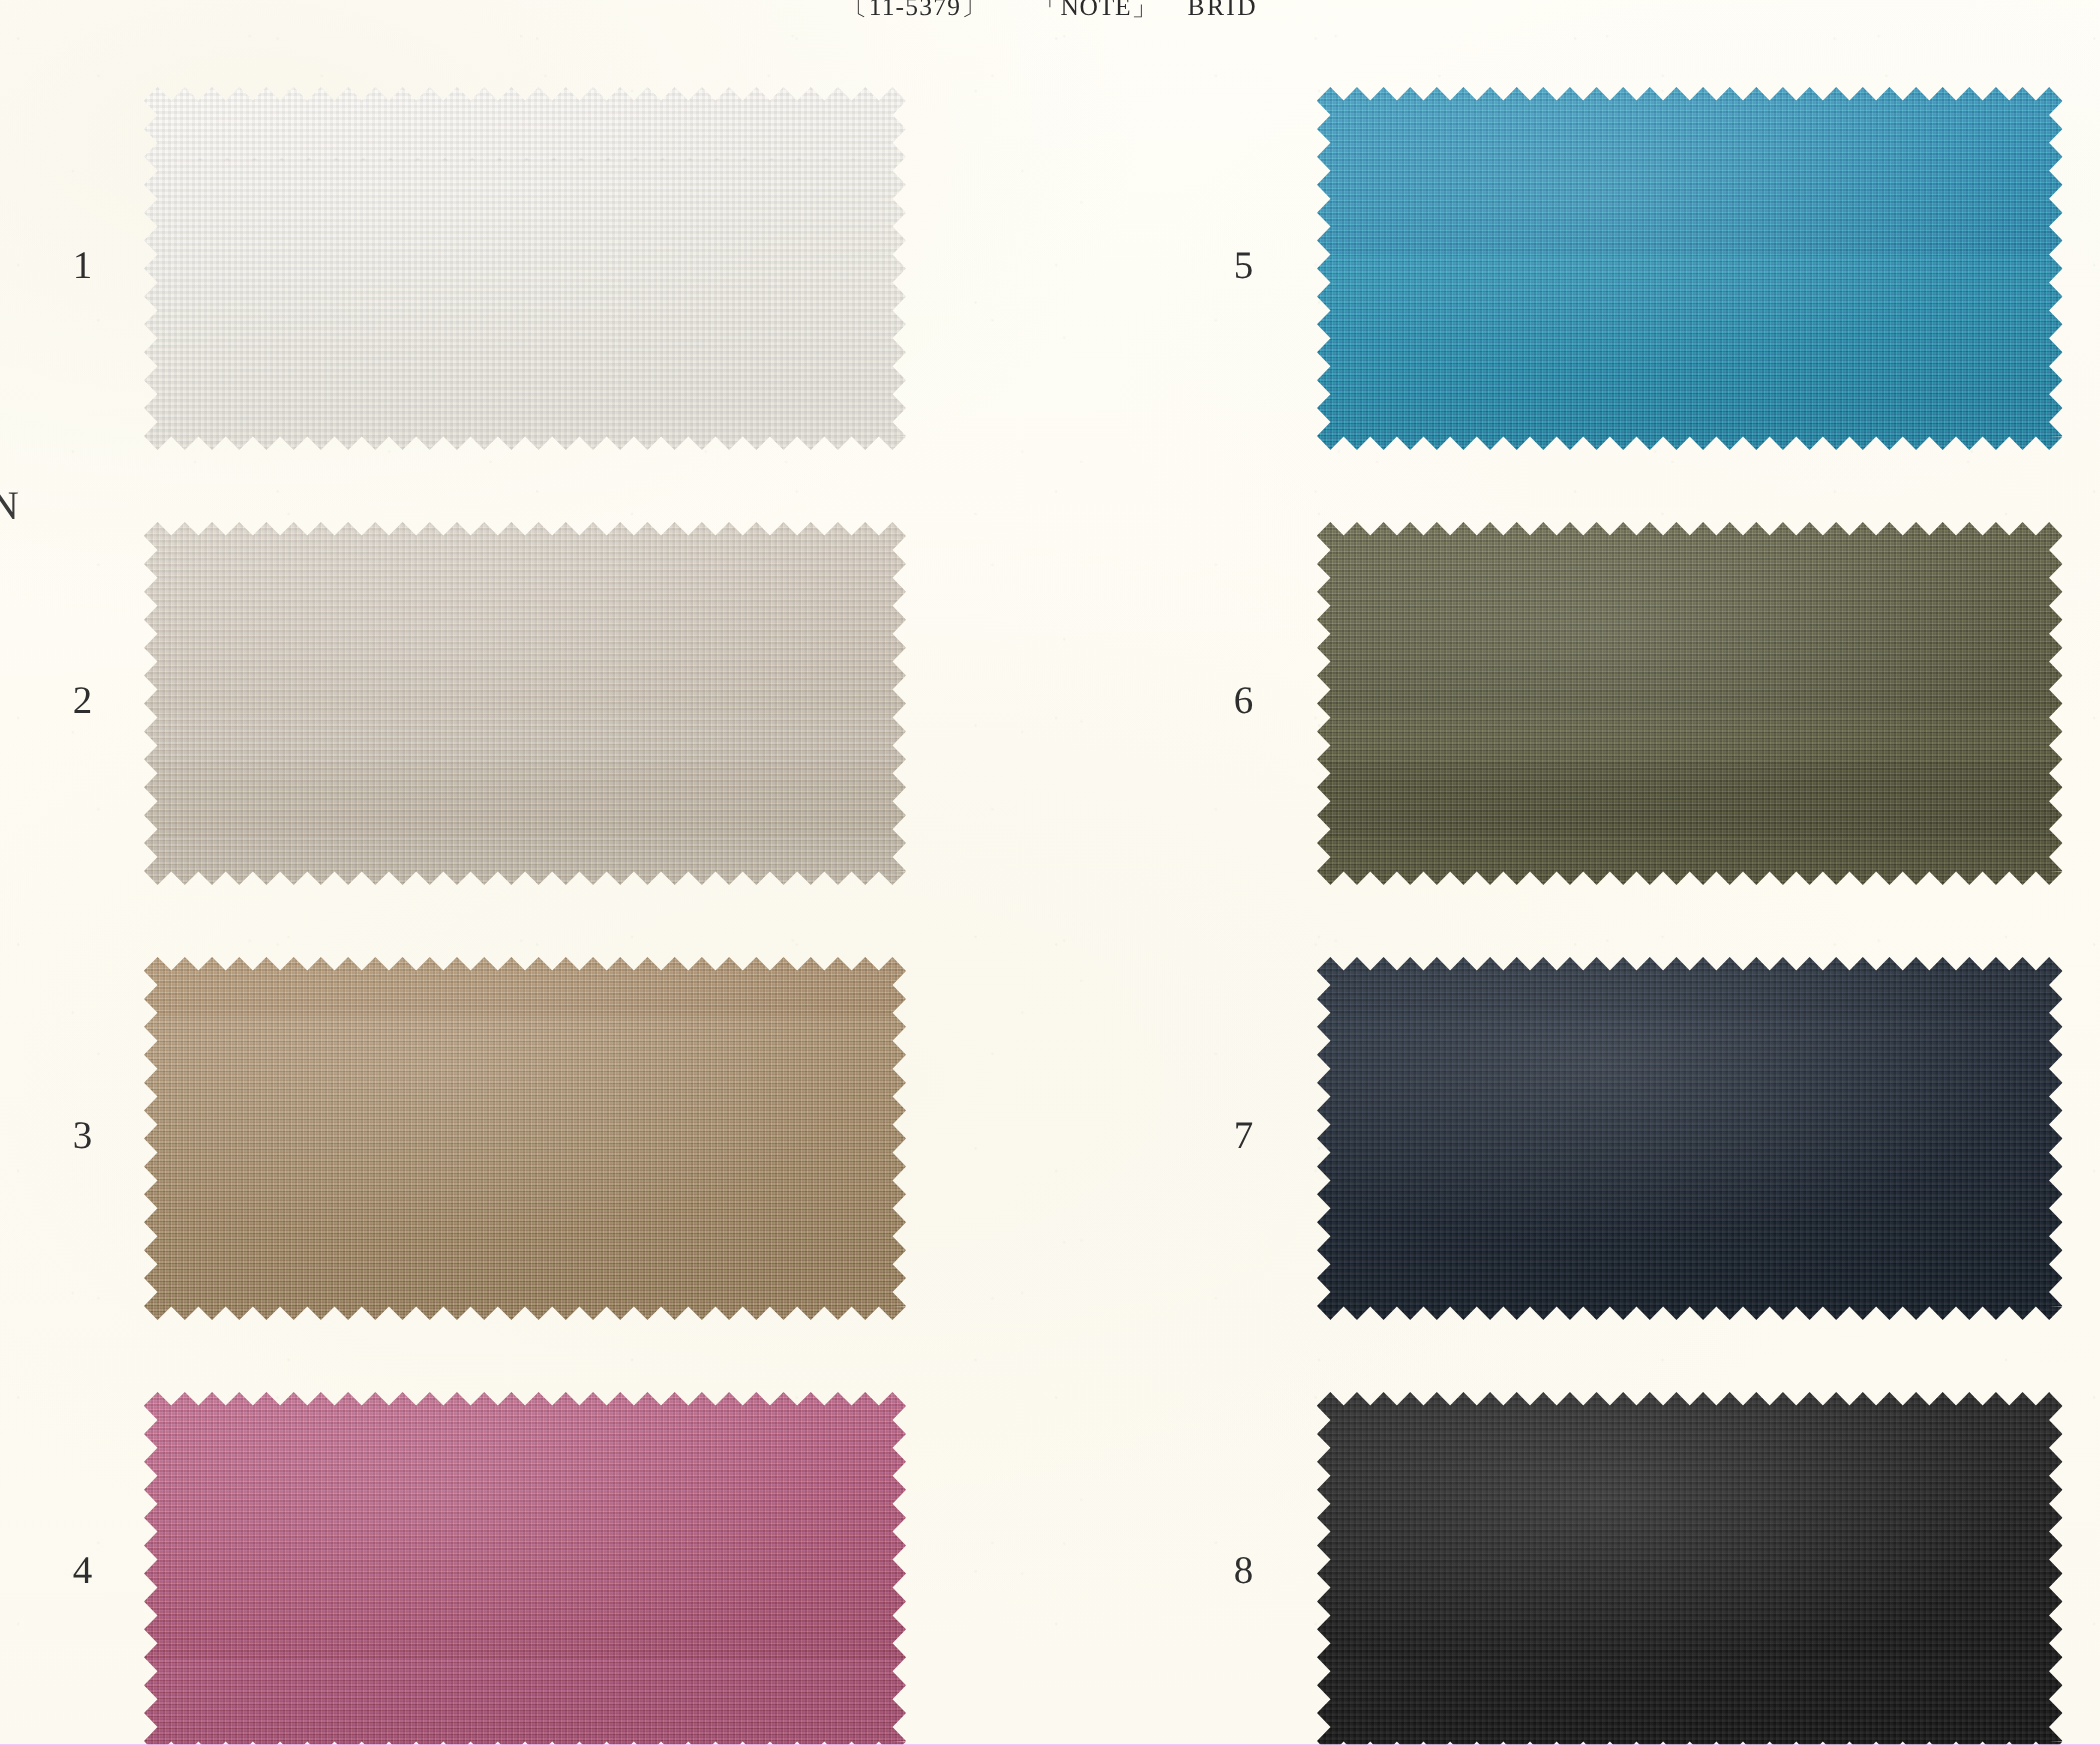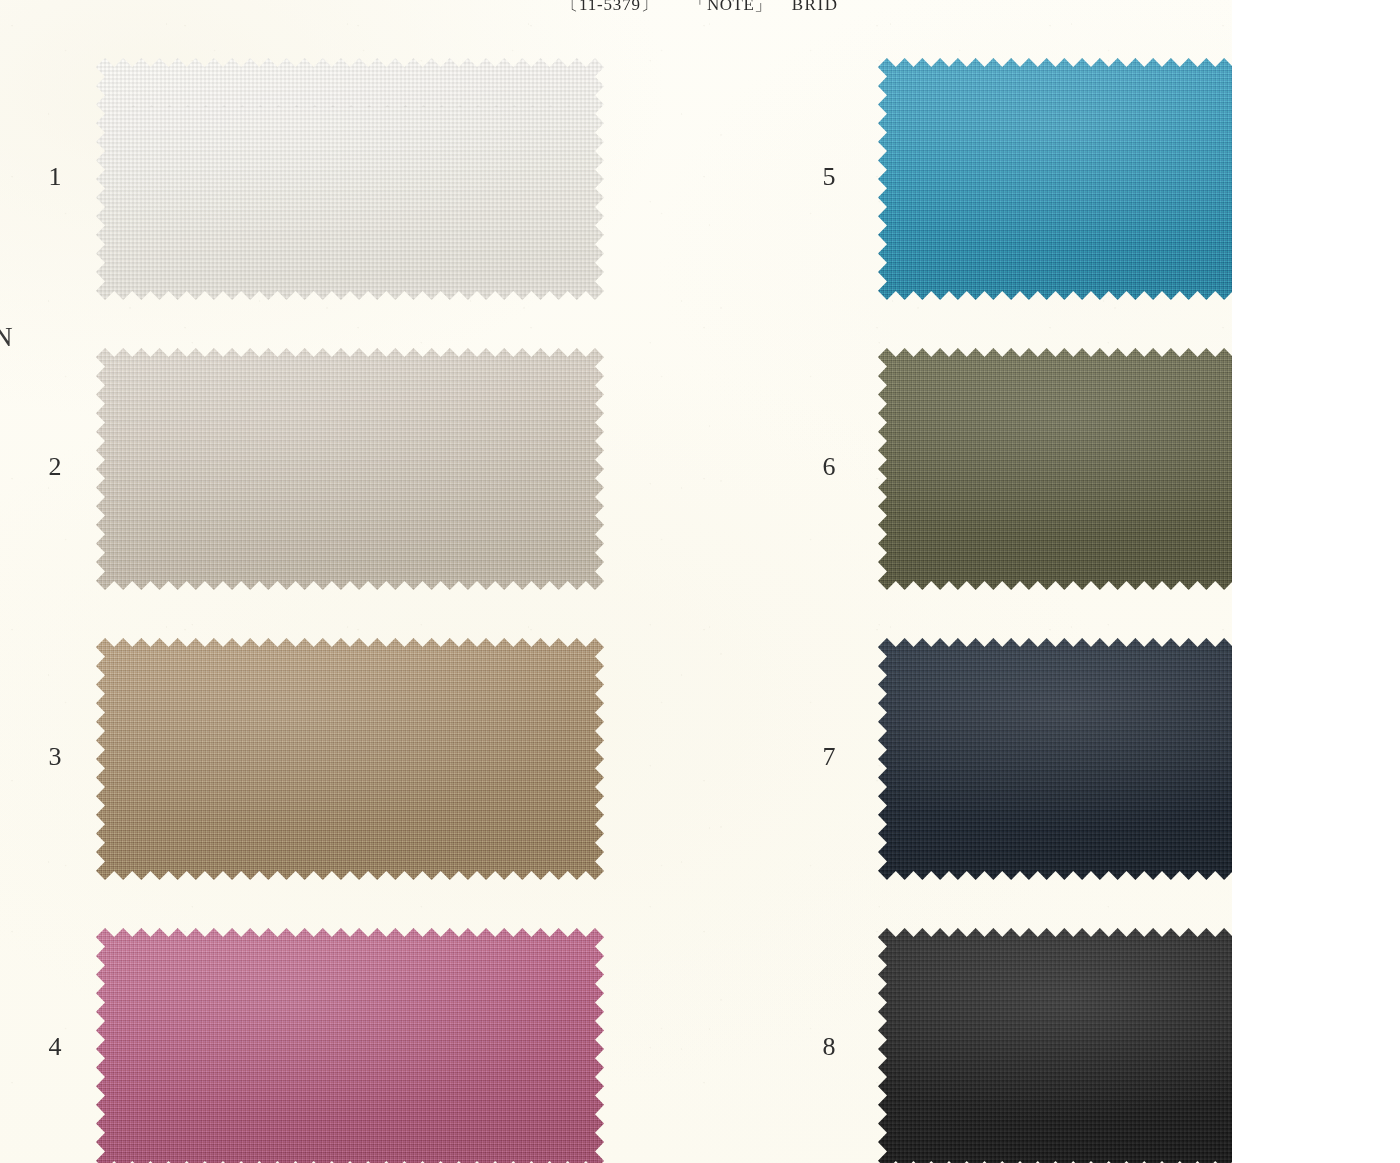--- a/index.html
+++ b/index.html
@@ -2,21 +2,21 @@
 <html><head>
 <meta charset="utf-8">
 <style>
   html, body {
     margin: 0;
     padding: 0;
     background: #ffffff;
   }
   #card {
     position: relative;
-    width: 1232px;
+    width: 1400px;
     height: 1163px;
     overflow: hidden;
     background: #d946ef;
     font-family: "Liberation Serif", "DejaVu Serif", serif;
   }
   
   #paper-grain {
     position: absolute;
     inset: 0;
     background:

